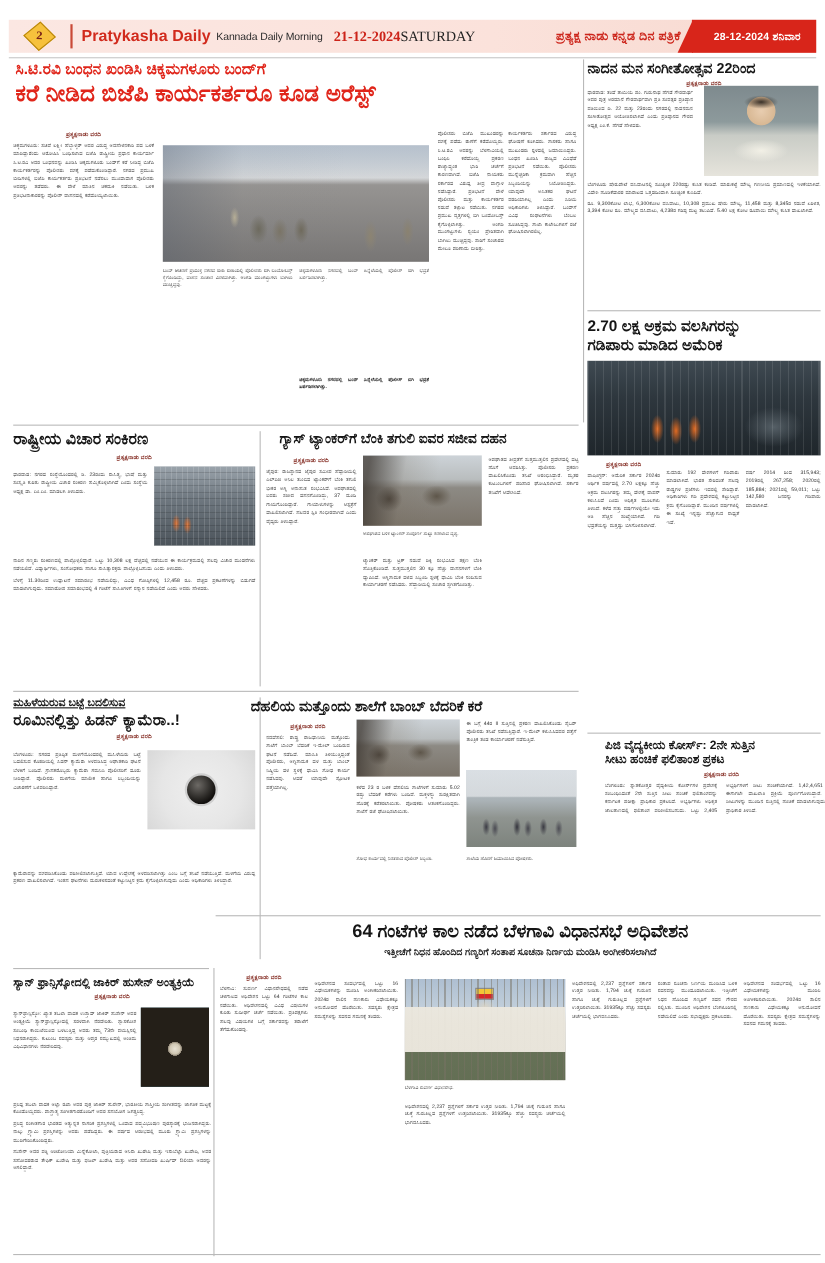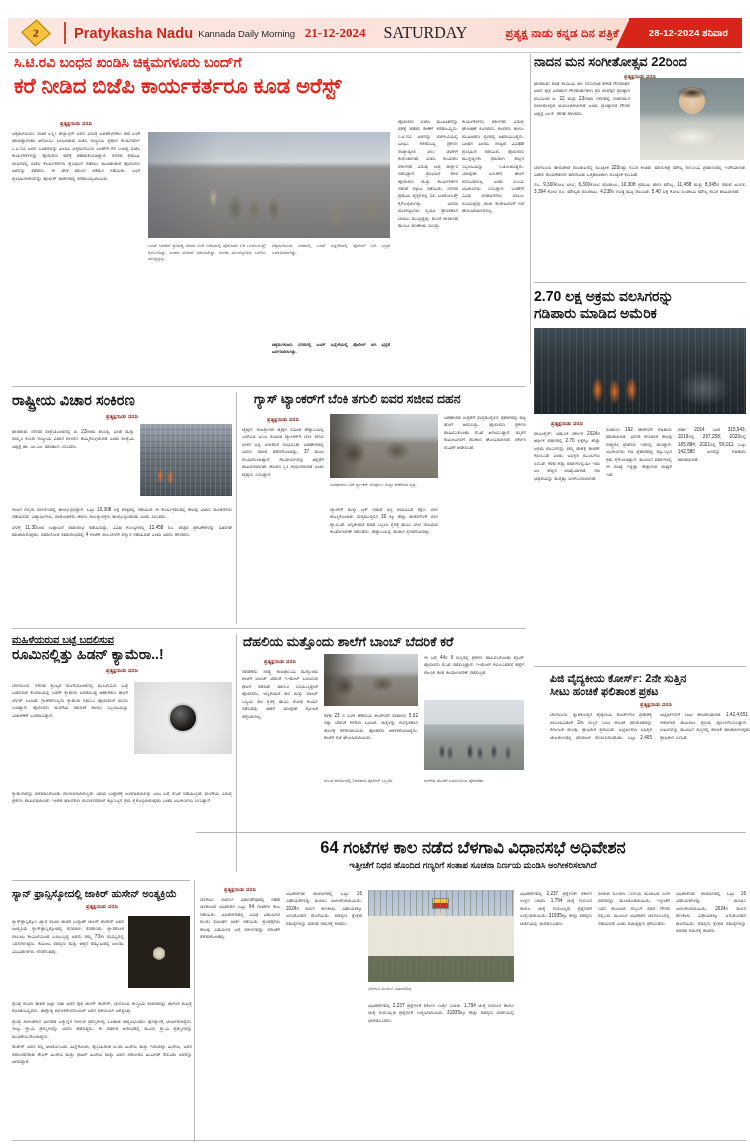--- a/index.html
+++ b/index.html
@@ -33,21 +33,21 @@
   .mh-title {
     font-family:"Liberation Sans", sans-serif;
     font-weight:bold; font-size:14.5px; color:#d12a1c; letter-spacing:0.1px;
   }
   .mh-sub { font-size:9.5px; color:#2a2a2a; margin-left:5px; letter-spacing:-0.1px; }
   .mh-date {
     font-family:"Liberation Serif", serif; font-weight:bold; font-size:13px;
     color:#cc241a; margin-left:10px;
   }
   .mh-day {
-    font-family:"Liberation Serif", serif; font-size:16px; color:#222; margin-left:18px;
+    font-family:"Liberation Serif", serif; font-size:13px; color:#222; margin-left:0;
   }
   .mh-kan {
     margin-left:auto; font-size:11.5px; font-weight:bold; color:#cc241a;
     padding-right:10px; letter-spacing:0.2px;
   }
   .mh-redbox {
     position:relative; background:#d8251a; color:#fff; height:30px;
     display:flex; align-items:center; padding:0 14px 0 20px;
     font-size:9.5px; font-weight:bold; letter-spacing:0.2px; white-space:nowrap;
   }
@@ -194,21 +194,21 @@
 
 <div class="page">
 
   <div class="masthead">
     <div class="logo-wrap">
       <div class="logo-diamond">
         <span>2</span>
       </div>
     </div>
     <div class="mh-sep"></div>
-    <div class="mh-title">Pratykasha Nadu</div>
+    <div class="mh-title">Pratykasha Daily</div>
     <div class="mh-sub">Kannada Daily Morning</div>
     <div class="mh-date">21-12-2024</div>
     <div class="mh-day">SATURDAY</div>
     <div class="mh-kan kn">ಪ್ರತ್ಯಕ್ಷ ನಾಡು ಕನ್ನಡ ದಿನ ಪತ್ರಿಕೆ</div>
     <div class="mh-redbox kn">28-12-2024 ಶನಿವಾರ</div>
   </div>
   <div class="rule-top"></div>
 
   <div style="position:absolute;left:14px;top:54px;width:512px;">
     <div class="hl-red kn" style="font-size:14px;">ಸಿ.ಟಿ.ರವಿ ಬಂಧನ ಖಂಡಿಸಿ ಚಿಕ್ಕಮಗಳೂರು ಬಂದ್‌ಗೆ</div>
@@ -326,21 +326,21 @@
   <div style="position:absolute;left:12px;top:682px;width:116px;">
     <div class="body-txt kn">ಬೆಂಗಳೂರು: ನಗರದ ಪ್ರತಿಷ್ಠಿತ ಮಳಿಗೆಯೊಂದರಲ್ಲಿ ಮಹಿಳೆಯರು ಬಟ್ಟೆ ಬದಲಿಸುವ ಕೊಠಡಿಯಲ್ಲಿ ಹಿಡನ್ ಕ್ಯಾಮೆರಾ ಅಳವಡಿಸಿದ್ದ ಆಘಾತಕಾರಿ ಘಟನೆ ಬೆಳಕಿಗೆ ಬಂದಿದೆ. ಗ್ರಾಹಕರೊಬ್ಬರು ಕ್ಯಾಮೆರಾ ಗಮನಿಸಿ ಪೊಲೀಸರಿಗೆ ದೂರು ನೀಡಿದ್ದಾರೆ. ಪೊಲೀಸರು ಮಳಿಗೆಯ ಮಾಲೀಕ ಹಾಗೂ ಸಿಬ್ಬಂದಿಯನ್ನು ವಿಚಾರಣೆಗೆ ಒಳಪಡಿಸಿದ್ದಾರೆ.</div>
   </div>
   <div class="photo ph-camera" style="left:134px;top:682px;width:98px;height:72px;"></div>
   <div style="position:absolute;left:12px;top:790px;width:220px;">
     <div class="body-txt kn">ಕ್ಯಾಮೆರಾವನ್ನು ವಶಪಡಿಸಿಕೊಂಡು ಪರಿಶೀಲಿಸಲಾಗುತ್ತಿದೆ. ಯಾವ ಉದ್ದೇಶಕ್ಕೆ ಅಳವಡಿಸಲಾಗಿತ್ತು ಎಂಬ ಬಗ್ಗೆ ತನಿಖೆ ನಡೆಯುತ್ತಿದೆ. ಮಳಿಗೆಯ ವಿರುದ್ಧ ಪ್ರಕರಣ ದಾಖಲಿಸಲಾಗಿದೆ. ಇಂತಹ ಘಟನೆಗಳು ಮರುಕಳಿಸದಂತೆ ಕಟ್ಟುನಿಟ್ಟಿನ ಕ್ರಮ ಕೈಗೊಳ್ಳಲಾಗುವುದು ಎಂದು ಅಧಿಕಾರಿಗಳು ತಿಳಿಸಿದ್ದಾರೆ.</div>
   </div>
 
   <div class="vrule" style="left:236px;top:634px;height:238px;"></div>
 
-  <div style="position:absolute;left:243px;top:634px;width:284px;">
+  <div style="position:absolute;left:228px;top:634px;width:284px;">
     <div class="hl-black kn" style="font-size:13px;">ದೆಹಲಿಯ ಮತ್ತೊಂದು ಶಾಲೆಗೆ ಬಾಂಬ್ ಬೆದರಿಕೆ ಕರೆ</div>
   </div>
   <div style="position:absolute;left:242px;top:656px;width:76px;">
     <div class="byline kn">ಪ್ರತ್ಯಕ್ಷನಾಡು ವರದಿ</div>
     <div class="body-txt kn">ನವದೆಹಲಿ: ರಾಷ್ಟ್ರ ರಾಜಧಾನಿಯ ಮತ್ತೊಂದು ಶಾಲೆಗೆ ಬಾಂಬ್ ಬೆದರಿಕೆ ಇ-ಮೇಲ್ ಬಂದಿರುವ ಘಟನೆ ನಡೆದಿದೆ. ಮಾಹಿತಿ ತಿಳಿಯುತ್ತಿದ್ದಂತೆ ಪೊಲೀಸರು, ಅಗ್ನಿಶಾಮಕ ದಳ ಮತ್ತು ಬಾಂಬ್ ನಿಷ್ಕ್ರಿಯ ದಳ ಸ್ಥಳಕ್ಕೆ ಧಾವಿಸಿ ಶೋಧ ಕಾರ್ಯ ನಡೆಸಿದವು. ಆದರೆ ಯಾವುದೇ ಸ್ಫೋಟಕ ಪತ್ತೆಯಾಗಿಲ್ಲ.</div>
   </div>
   <div class="photo ph-truck" style="left:324px;top:654px;width:94px;height:52px;"></div>
   <div class="photo ph-school" style="left:424px;top:700px;width:100px;height:70px;"></div>
   <div style="position:absolute;left:324px;top:712px;width:94px;">
     <div class="body-txt kn">ಕಳೆದ 23 ರ ಬಳಿಕ ದೆಹಲಿಯ ಶಾಲೆಗಳಿಗೆ ಸುಮಾರು 5.02 ರಷ್ಟು ಬೆದರಿಕೆ ಕರೆಗಳು ಬಂದಿವೆ. ಮಕ್ಕಳನ್ನು ಸುರಕ್ಷಿತವಾಗಿ ಹೊರಕ್ಕೆ ಕರೆತರಲಾಯಿತು. ಪೋಷಕರು ಆತಂಕಗೊಂಡಿದ್ದರು. ಶಾಲೆಗೆ ರಜೆ ಘೋಷಿಸಲಾಯಿತು.</div>

